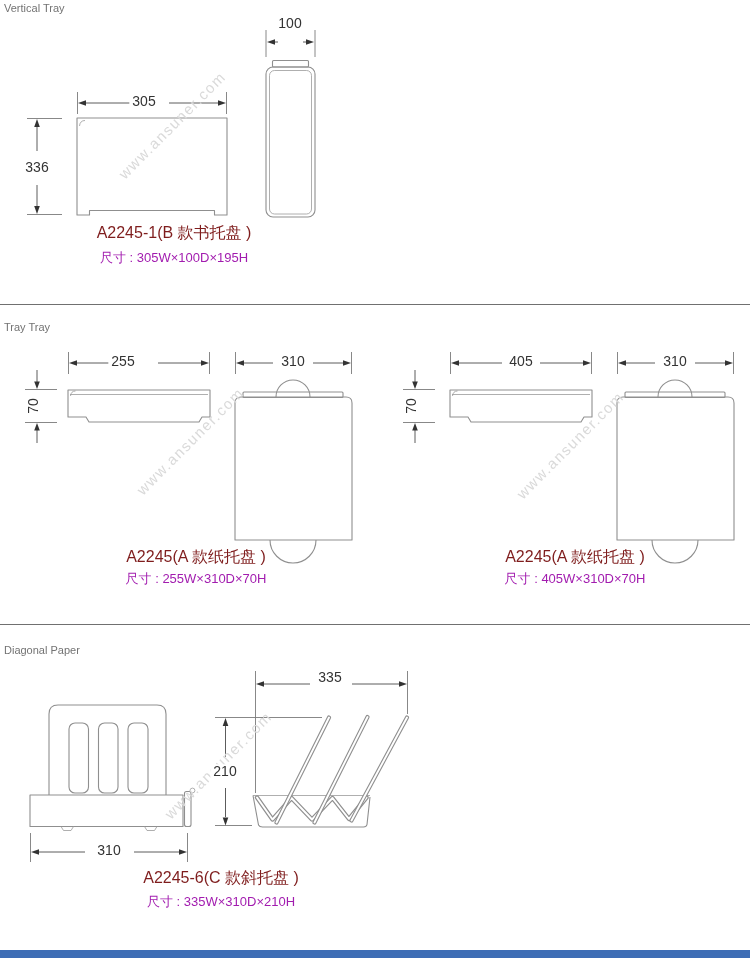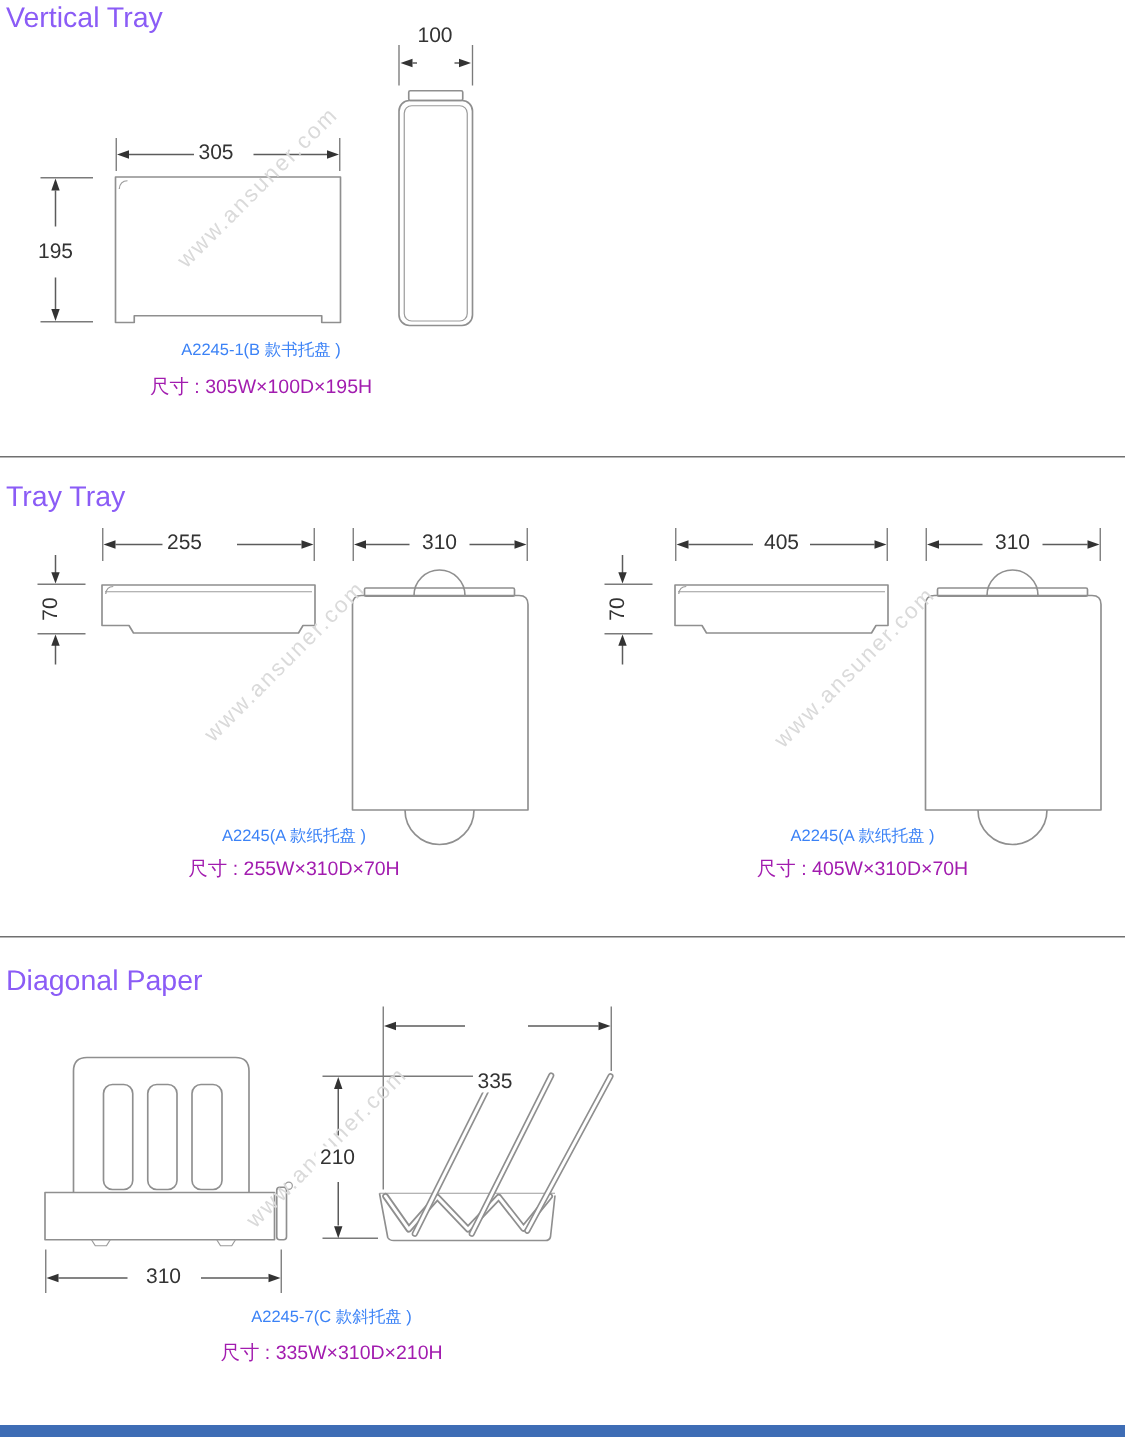--- a/index.html
+++ b/index.html
@@ -6,24 +6,24 @@
   body{width:750px;height:958px;position:relative;font-family:"Liberation Sans",sans-serif;overflow:hidden;}
   .stage{position:absolute;left:0;top:0;width:750px;height:958px;background:#fff;}
   svg.linework{position:absolute;left:0;top:0;}
   .ol{stroke:#8f8f8f;fill:none;stroke-width:1.1;stroke-linejoin:round;}
   .ol2{stroke:#9b9b9b;fill:none;stroke-width:.8;}
   .dim{stroke:#5c5c5c;fill:none;stroke-width:1;}
   .ext{stroke:#7a7a7a;fill:none;stroke-width:.9;}
   .arr{fill:#333;stroke:none;}
   .tube{stroke:#8f8f8f;stroke-width:4.4;fill:none;stroke-linecap:round;stroke-linejoin:round;}
   .tubecore{stroke:#fff;stroke-width:2;fill:none;stroke-linecap:round;stroke-linejoin:round;}
-  .sec-title{position:absolute;left:4px;font-size:19px;color:#8b5cf6;white-space:nowrap;}
+  .sec-title{position:absolute;left:4px;font-size:11px;color:#737373;white-space:nowrap;}
   .dim-num{position:absolute;transform:translate(-50%,-50%);font-size:14px;color:#333;background:#fff;padding:0 3px;white-space:nowrap;line-height:1.1;}
   .dim-num.rot{transform:translate(-50%,-50%) rotate(-90deg);}
-  .model-label{position:absolute;transform:translate(-50%,-50%);font-size:11px;color:#3b82f6;white-space:nowrap;}
+  .model-label{position:absolute;transform:translate(-50%,-50%);font-size:16px;color:#7f1d1d;white-space:nowrap;}
   .size-label{position:absolute;transform:translate(-50%,-50%);font-size:13px;color:#a21caf;white-space:nowrap;}
   .watermark{position:absolute;transform:translate(-50%,-50%) rotate(-45deg);font-size:15px;color:#dadada;letter-spacing:1.5px;white-space:nowrap;}
   .divider{position:absolute;left:0;width:750px;height:1px;background:#707070;}
   .footer-bar{position:absolute;left:0;top:950px;width:750px;height:8px;background:#3e6db5;}
 </style>
 </head>
 <body>
 
 <div class="stage">
 
@@ -156,43 +156,43 @@
   <span class="watermark" style="left:190px;top:441px">www.ansuner.com</span>
   <span class="watermark" style="left:570px;top:445px">www.ansuner.com</span>
   <span class="watermark" style="left:218px;top:765px">www.ansuner.com</span>
 
   <div class="sec-title" style="top:2px">Vertical Tray</div>
   <div class="sec-title" style="top:321px">Tray Tray</div>
   <div class="sec-title" style="top:644px">Diagonal Paper</div>
 
   <span class="dim-num" style="left:144px;top:102px">305</span>
   <span class="dim-num" style="left:290px;top:24px">100</span>
-  <span class="dim-num" style="left:37px;top:168px">195</span>
+  <span class="dim-num" style="left:37px;top:168px">336</span>
 
   <span class="dim-num" style="left:123px;top:362px">255</span>
   <span class="dim-num" style="left:293px;top:362px">310</span>
   <span class="dim-num rot" style="left:34px;top:406px">70</span>
 
   <span class="dim-num" style="left:521px;top:362px">405</span>
   <span class="dim-num" style="left:675px;top:362px">310</span>
   <span class="dim-num rot" style="left:412px;top:406px">70</span>
 
-  <span class="dim-num" style="left:330px;top:721px">335</span>
+  <span class="dim-num" style="left:330px;top:678px">335</span>
   <span class="dim-num" style="left:225px;top:772px">210</span>
   <span class="dim-num" style="left:109px;top:851px">310</span>
 
   <span class="model-label" style="left:174px;top:233px">A2245-1(B 款书托盘 )</span>
   <span class="size-label" style="left:174px;top:258px">尺寸 : 305W×100D×195H</span>
 
   <span class="model-label" style="left:196px;top:557px">A2245(A 款纸托盘 )</span>
   <span class="size-label" style="left:196px;top:579px">尺寸 : 255W×310D×70H</span>
 
   <span class="model-label" style="left:575px;top:557px">A2245(A 款纸托盘 )</span>
   <span class="size-label" style="left:575px;top:579px">尺寸 : 405W×310D×70H</span>
 
-  <span class="model-label" style="left:221px;top:878px">A2245-7(C 款斜托盘 )</span>
+  <span class="model-label" style="left:221px;top:878px">A2245-6(C 款斜托盘 )</span>
   <span class="size-label" style="left:221px;top:902px">尺寸 : 335W×310D×210H</span>
 
   <div class="divider" style="top:304px"></div>
   <div class="divider" style="top:624px"></div>
 
   <div class="footer-bar"></div>
 </div>
 
 </body></html>

